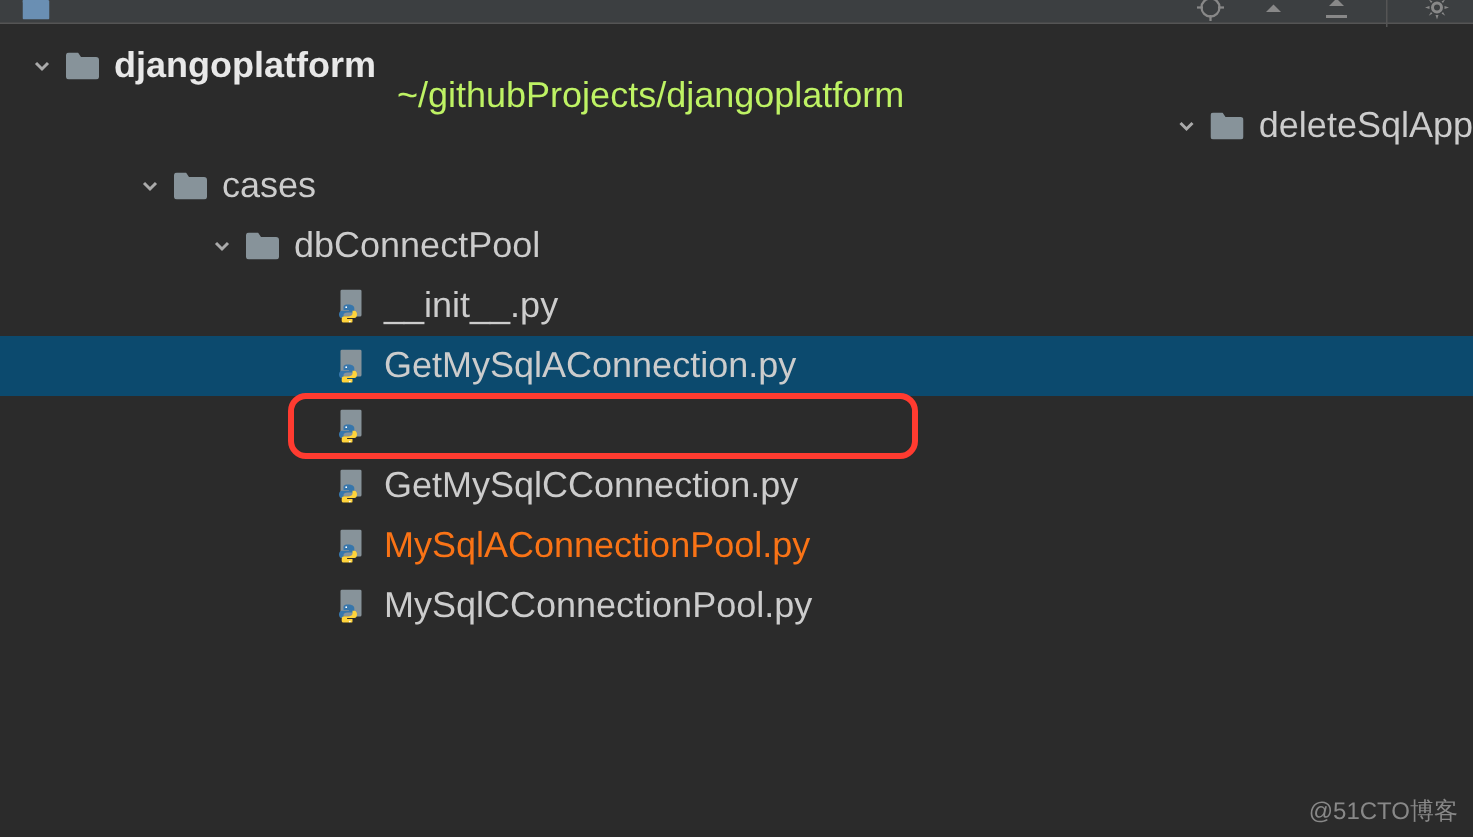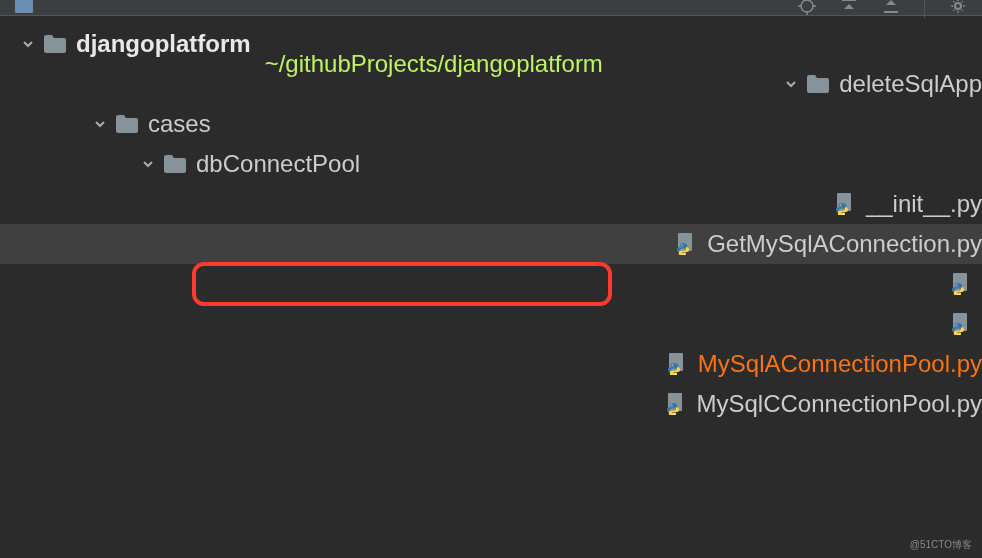--- a/index.html
+++ b/index.html
@@ -53,27 +53,27 @@
       line-height: 40px;
     }
     .tree-row {
       display: flex;
       align-items: center;
       height: 40px;
       white-space: nowrap;
       cursor: pointer;
     }
     .tree-row.selected {
-      background: #404040;
+      background: #0c4a6e;
     }
     .indent-0 { padding-left: 18px; }
     .indent-1 { padding-left: 54px; justify-content: flex-end; }
     .indent-2 { padding-left: 90px; }
     .indent-3 { padding-left: 126px; margin-left: 12px; }
-    .indent-4 { padding-left: 198px; justify-content: flex-end; }
+    .indent-4 { padding-left: 198px; }
     .chevron {
       width: 20px;
       display: inline-flex;
       justify-content: center;
       color: #aaa;
       font-size: 14px;
       margin-right: 6px;
     }
     .chevron.empty {
       visibility: hidden;
@@ -122,21 +122,21 @@
       position: absolute;
       border: 4px solid #ff3b30;
       border-radius: 12px;
       pointer-events: none;
     }
     .watermark {
       position: absolute;
       bottom: 6px;
       right: 10px;
       color: #888;
-      font-size: 10px;
+      font-size: 16px;
     }
   </style>
 </head>
 <body>
 
 <div class="toolbar">
   <div class="toolbar-left">
     <span>
       <svg width="18" height="16" viewBox="0 0 18 16">
           <rect x="0" y="3" width="18" height="13" rx="1" fill="#6a8fb3"></rect>
@@ -297,20 +297,21 @@
           <svg viewBox="0 0 22 22">
             <rect x="3" y="0" width="14" height="18" rx="1" fill="#87939a"></rect>
             <g transform="translate(2,10) scale(0.6)">
               <path d="M10 0 C5 0 5 2 5 4 L5 6 L11 6 L11 7 L3 7 C1 7 0 9 0 11 C0 13 1 15 3 15 L5 15 L5 12 C5 10 7 9 9 9 L14 9 C16 9 17 8 17 6 L17 4 C17 2 15 0 10 0 Z" fill="#3776ab"></path>
               <circle cx="8" cy="3" r="1" fill="#fff"></circle>
               <path d="M10 22 C15 22 15 20 15 18 L15 16 L9 16 L9 15 L17 15 C19 15 20 13 20 11 C20 9 19 7 17 7 L15 7 L15 10 C15 12 13 13 11 13 L6 13 C4 13 3 14 3 16 L3 18 C3 20 5 22 10 22 Z" fill="#ffd43b"></path>
               <circle cx="12" cy="19" r="1" fill="#fff"></circle>
             </g>
           </svg>
         </span>
+        <span class="label">GetMySqlCConnection.py</span>
       </div>
       <div class="tree-row indent-4">
         <span class="chevron empty">
           <svg width="12" height="12" viewBox="0 0 12 12">
             <path d="M4 2 L8 6 L4 10" fill="none" stroke="#aaa" stroke-width="2"></path>
           </svg>
         </span>
         <span class="py-icon">
           <svg viewBox="0 0 22 22">
             <rect x="3" y="0" width="14" height="18" rx="1" fill="#87939a"></rect>

